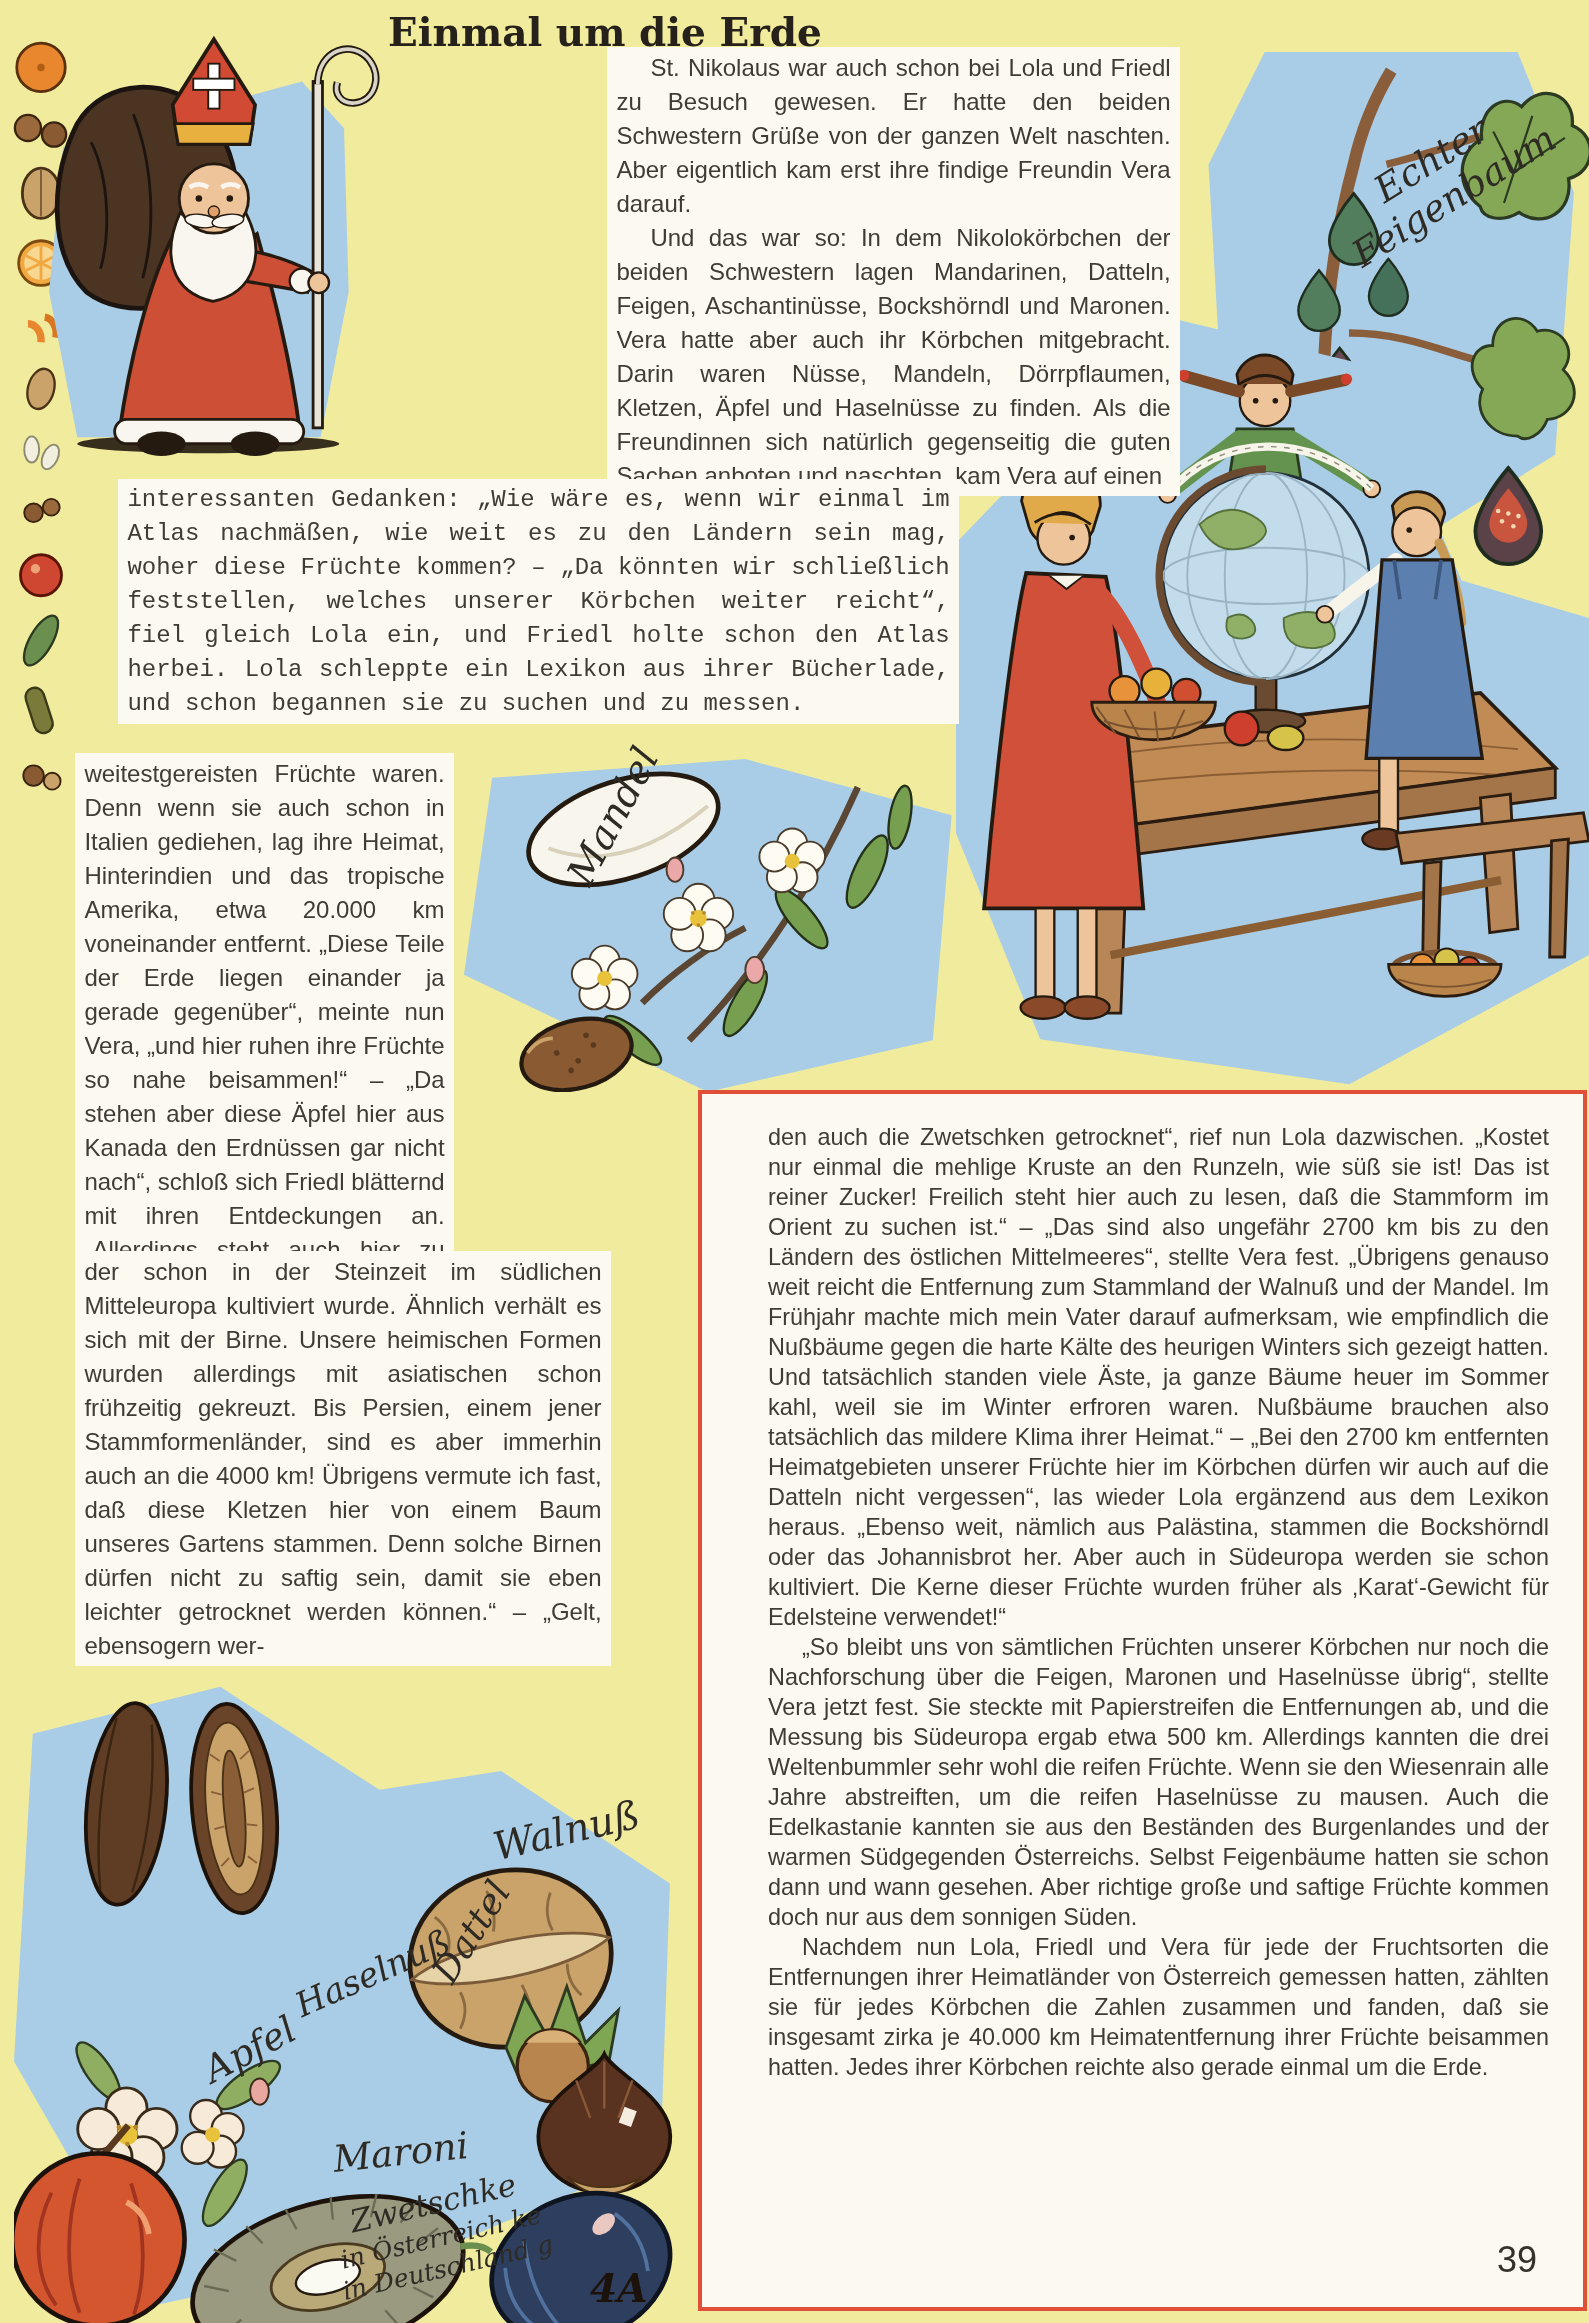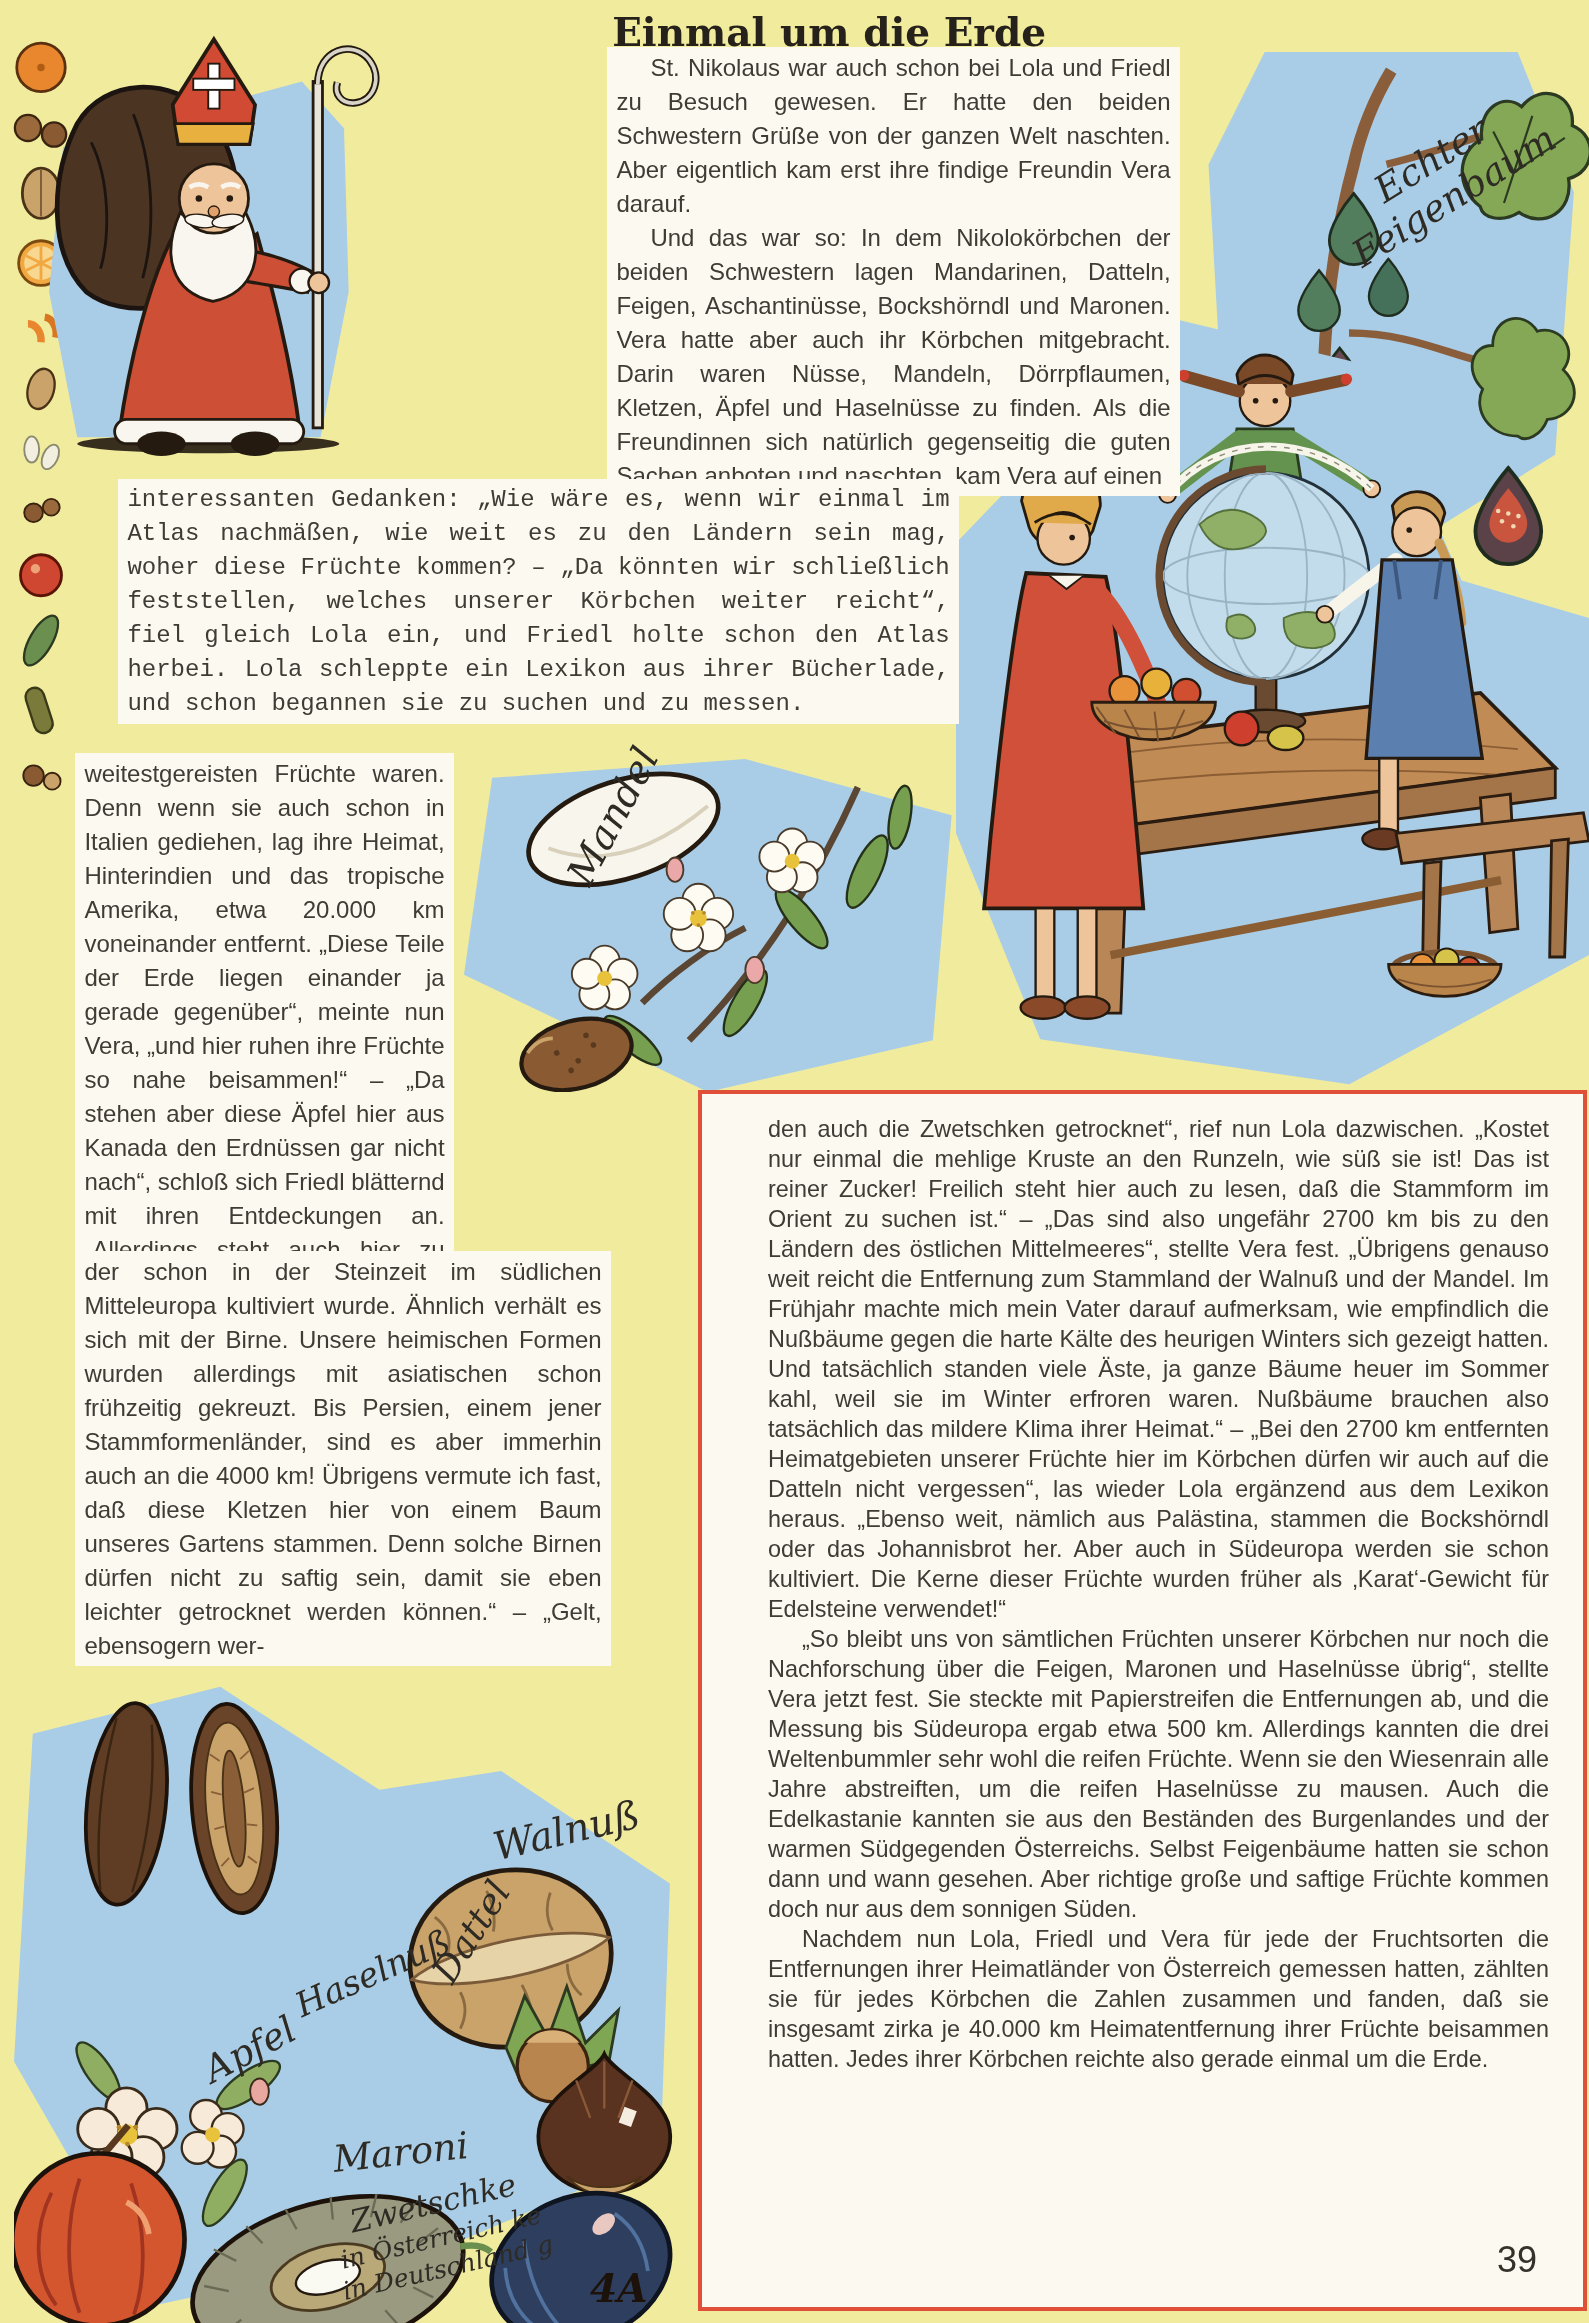--- a/index.html
+++ b/index.html
@@ -3,25 +3,25 @@
 <meta charset="utf-8">
 <style>
   html,body{margin:0;padding:0;background:#888;}
   #page{position:relative;width:1589px;height:2324px;background:#f1eb9e;overflow:hidden;
         font-family:"Liberation Sans",sans-serif;color:#3f3b35;}
   .ill{position:absolute;z-index:1;}
   .txt{position:absolute;z-index:2;text-align:justify;background:#fbf9f0;box-sizing:border-box;}
   .main-txt{font-size:24px;line-height:34px;padding:3.7px 9.4px;}
   .txt p{margin:0;}
   p.indent{text-indent:34px;}
-  #page-title{position:absolute;z-index:3;left:371px;top:9.4px;width:675px;text-align:right;
+  #page-title{position:absolute;z-index:3;left:388px;top:9.4px;width:675px;text-align:left;
       font-family:"DejaVu Serif",serif;font-weight:bold;font-size:39px;color:#27211b;background:transparent;}
   #story-box{position:absolute;z-index:2;left:698px;top:1090px;width:889px;height:1221px;
       border:4.7px solid #e05038;background:#fbf9f0;box-sizing:border-box;
-      padding:20px 34px 0 66px;font-size:23.4px;line-height:30px;text-align:justify;}
+      padding:28px 34px 0 66px;font-size:23.4px;line-height:30px;text-align:justify;}
   #story-box p{margin:0;}
   .script{position:absolute;z-index:4;font-family:"DejaVu Serif",serif;font-style:italic;
       color:#2e2a24;white-space:nowrap;background:transparent;}
   #page-number{position:absolute;z-index:5;left:1497px;top:2239px;font-size:36px;font-weight:normal;color:#35312b;}
   svg{display:block;}
 </style>
 </head>
 <body>
 
 <div id="page">

